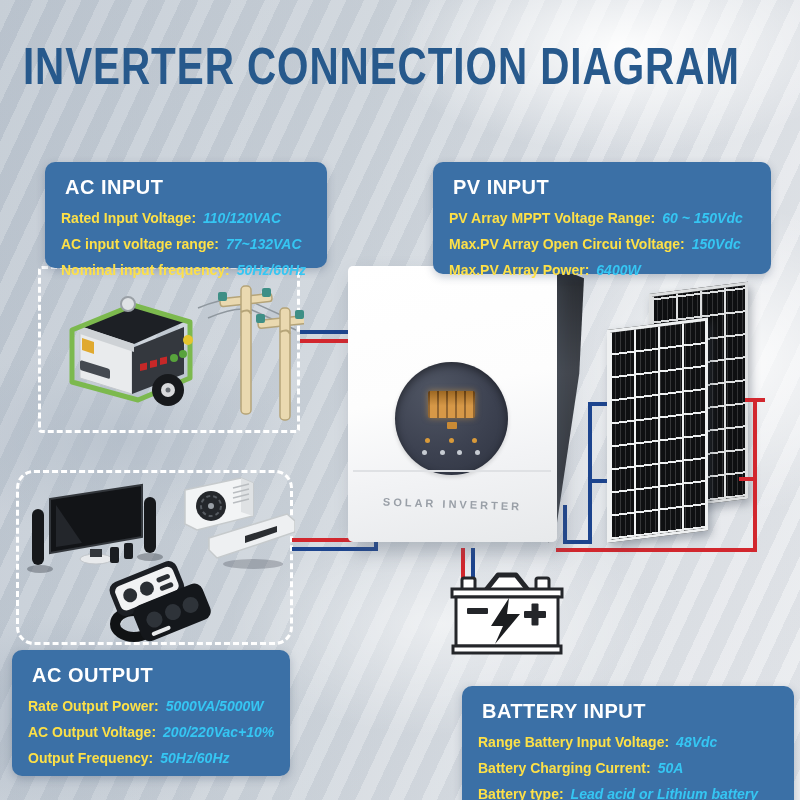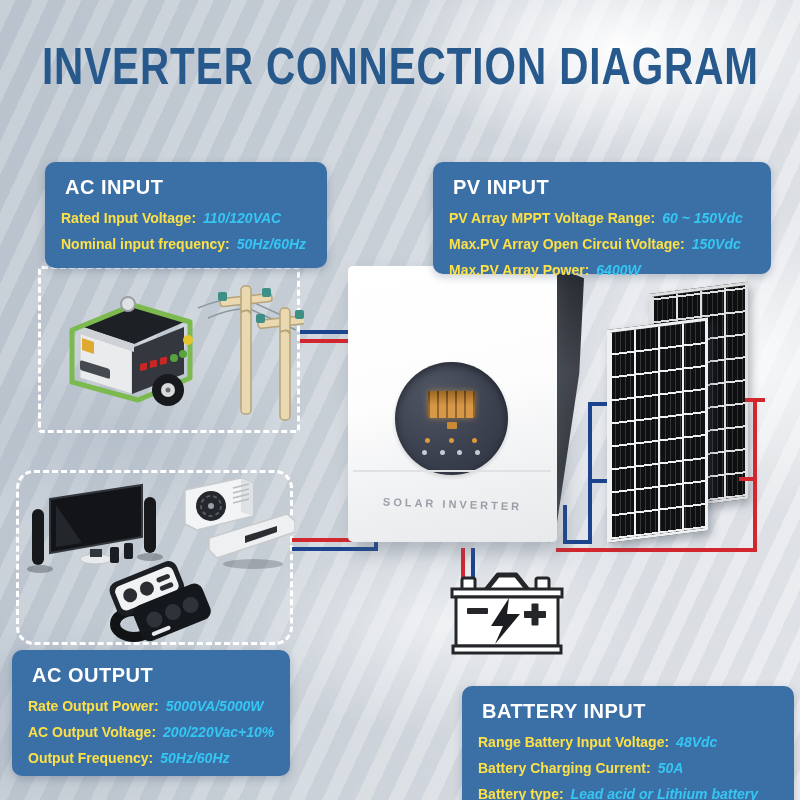--- a/index.html
+++ b/index.html
@@ -12,21 +12,21 @@
       radial-gradient(ellipse 340px 150px at 78% 6%,  rgba(255,255,255,.95), transparent 70%),
       radial-gradient(ellipse 260px 220px at 92% 45%, rgba(255,255,255,.85), transparent 70%),
       radial-gradient(ellipse 300px 160px at 55% 78%, rgba(255,255,255,.55), transparent 70%),
       radial-gradient(ellipse 260px 140px at 15% 55%, rgba(173,184,197,.55), transparent 70%),
       radial-gradient(ellipse 300px 150px at 8% 90%,  rgba(167,178,192,.6), transparent 70%),
       repeating-linear-gradient(115deg, rgba(255,255,255,.14) 0 14px, rgba(140,152,167,.10) 14px 30px),
       linear-gradient(100deg,#bec7d1 0%, #ccd3da 40%, #dde1e6 68%, #e9ebee 100%);
   }
 
   .title{
-    position:absolute; top:42px; left:0; width:800px; text-align:center;
+    position:absolute; top:42px; left:0; width:800px; text-align:left;
     color:var(--title-blue,#27598c); font-weight:800; font-size:43px; letter-spacing:1px;
   }
   .title>span{ display:inline-block; transform:scale(.94,1.22); }
 
   .info-box{
     position:absolute; background:var(--box-bg,#3b70a6); border-radius:10px;
     padding:12px 16px; color:#fff; box-shadow:0 3px 8px rgba(40,60,90,.25);
     z-index:6;
     margin-top:22px;
   }
@@ -99,20 +99,23 @@
 <div class="stage">
 
   <div class="title">
     <span>INVERTER CONNECTION DIAGRAM</span>
   </div>
 
   <div class="info-box" style="left:45px; top:140px; width:282px; height:106px;">
     <h2>AC INPUT</h2>
     <div class="spec-row">
       <span class="spec-label">Rated Input Voltage:</span><span class="spec-value">110/120VAC</span>
+    </div>
+    <div class="spec-row">
+      <span class="spec-label">AC input voltage range:</span><span class="spec-value">77~132VAC</span>
     </div>
     <div class="spec-row">
       <span class="spec-label">Nominal input frequency:</span><span class="spec-value">50Hz/60Hz</span>
     </div>
   </div>
 
   <div class="info-box" style="left:433px; top:140px; width:338px; height:112px;">
     <h2>PV INPUT</h2>
     <div class="spec-row">
       <span class="spec-label">PV Array MPPT Voltage Range:</span><span class="spec-value">60 ~ 150Vdc</span>

